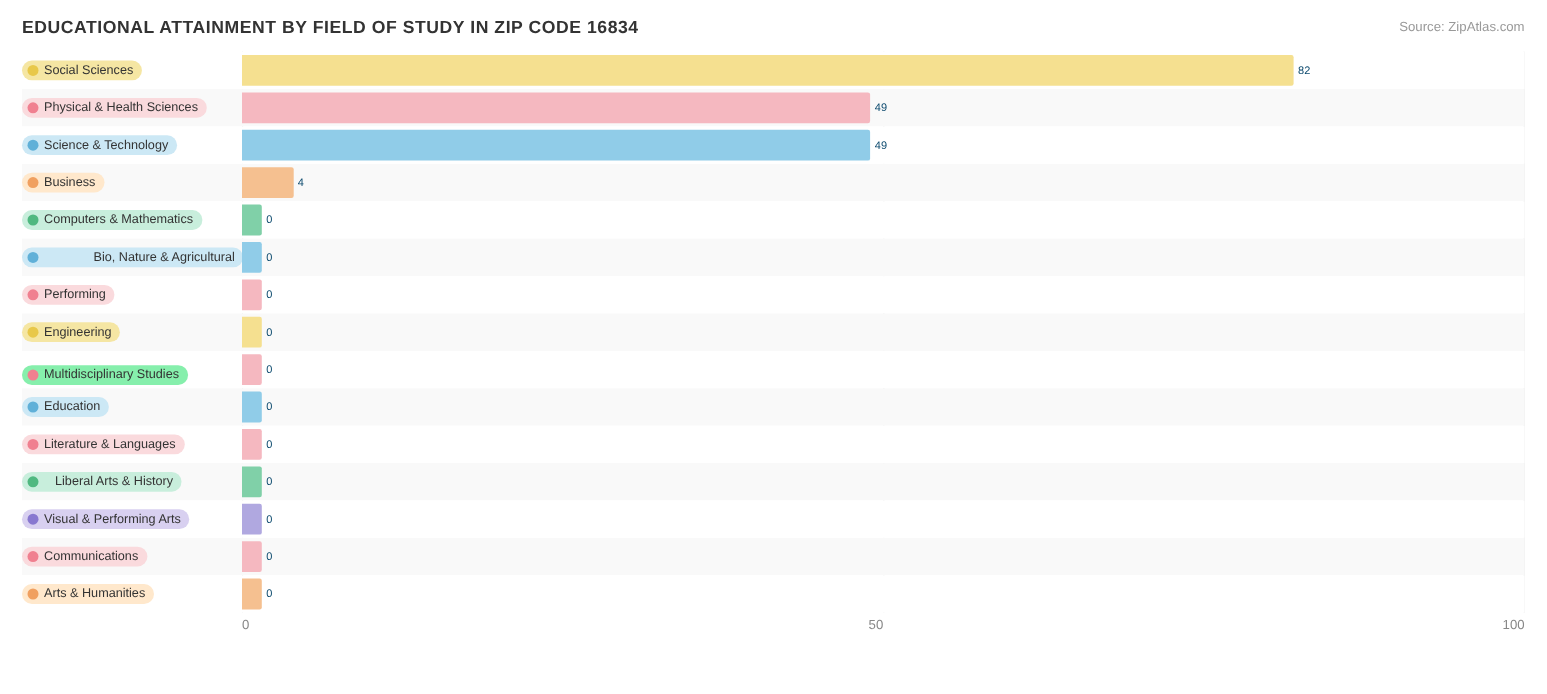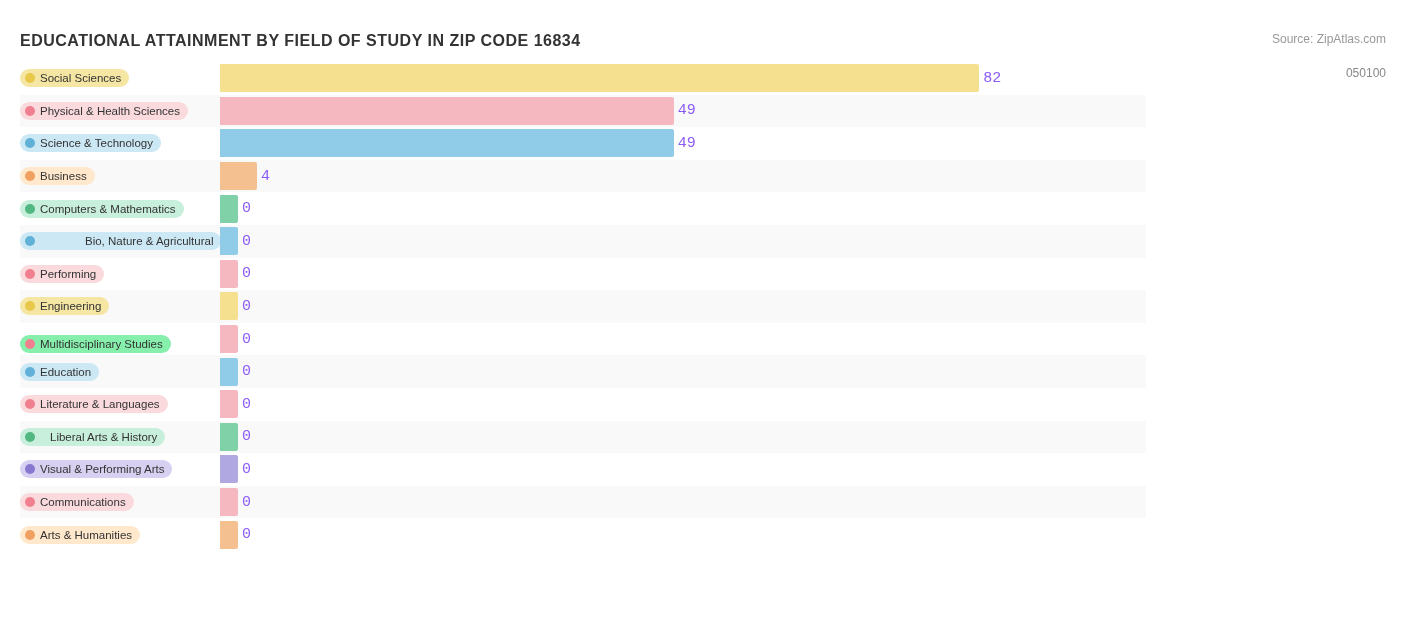--- a/index.html
+++ b/index.html
@@ -6,21 +6,21 @@
     body {
       font-family: Arial, sans-serif;
       background: #fff;
       width: 1406px;
       height: 631px;
       overflow: hidden;
     }
     .chart-container {
       width: 1406px;
       height: 631px;
-      padding: 32px 20px 50px 20px;
+      padding: 17px 20px 50px 20px;
       position: relative;
     }
     .title-area {
       display: flex;
       justify-content: space-between;
       align-items: flex-start;
       margin-bottom: 12px;
     }
     .chart-title {
       font-size: 16px;
@@ -28,21 +28,21 @@
       color: #333;
       text-transform: uppercase;
       letter-spacing: 0.5px;
     }
     .source-text {
       font-size: 12px;
       color: #999;
     }
     .chart-area {
       display: flex;
-      flex-direction: row;
+      flex-direction: column;
       height: calc(100% - 60px);
       position: relative;
     }
     .bars-section {
       flex: 1;
       display: flex;
       flex-direction: column;
       justify-content: space-between;
       position: relative;
     }
@@ -98,24 +98,23 @@
       align-items: center;
     }
     .bar-fill {
       height: 100%;
       border-radius: 0 2px 2px 0;
       position: absolute;
       left: 0;
     }
     .bar-value {
       position: absolute;
-      font-size: 15px;
-      color: #8b5cf6;
+      font-size: 10px;
+      color: #0c4a6e;
       white-space: nowrap;
-      font-family: Liberation Mono, monospace;
     }
     .x-axis {
       display: flex;
       justify-content: space-between;
       margin-top: 4px;
       padding-left: 200px;
     }
     .x-tick {
       font-size: 12px;
       color: #888;

